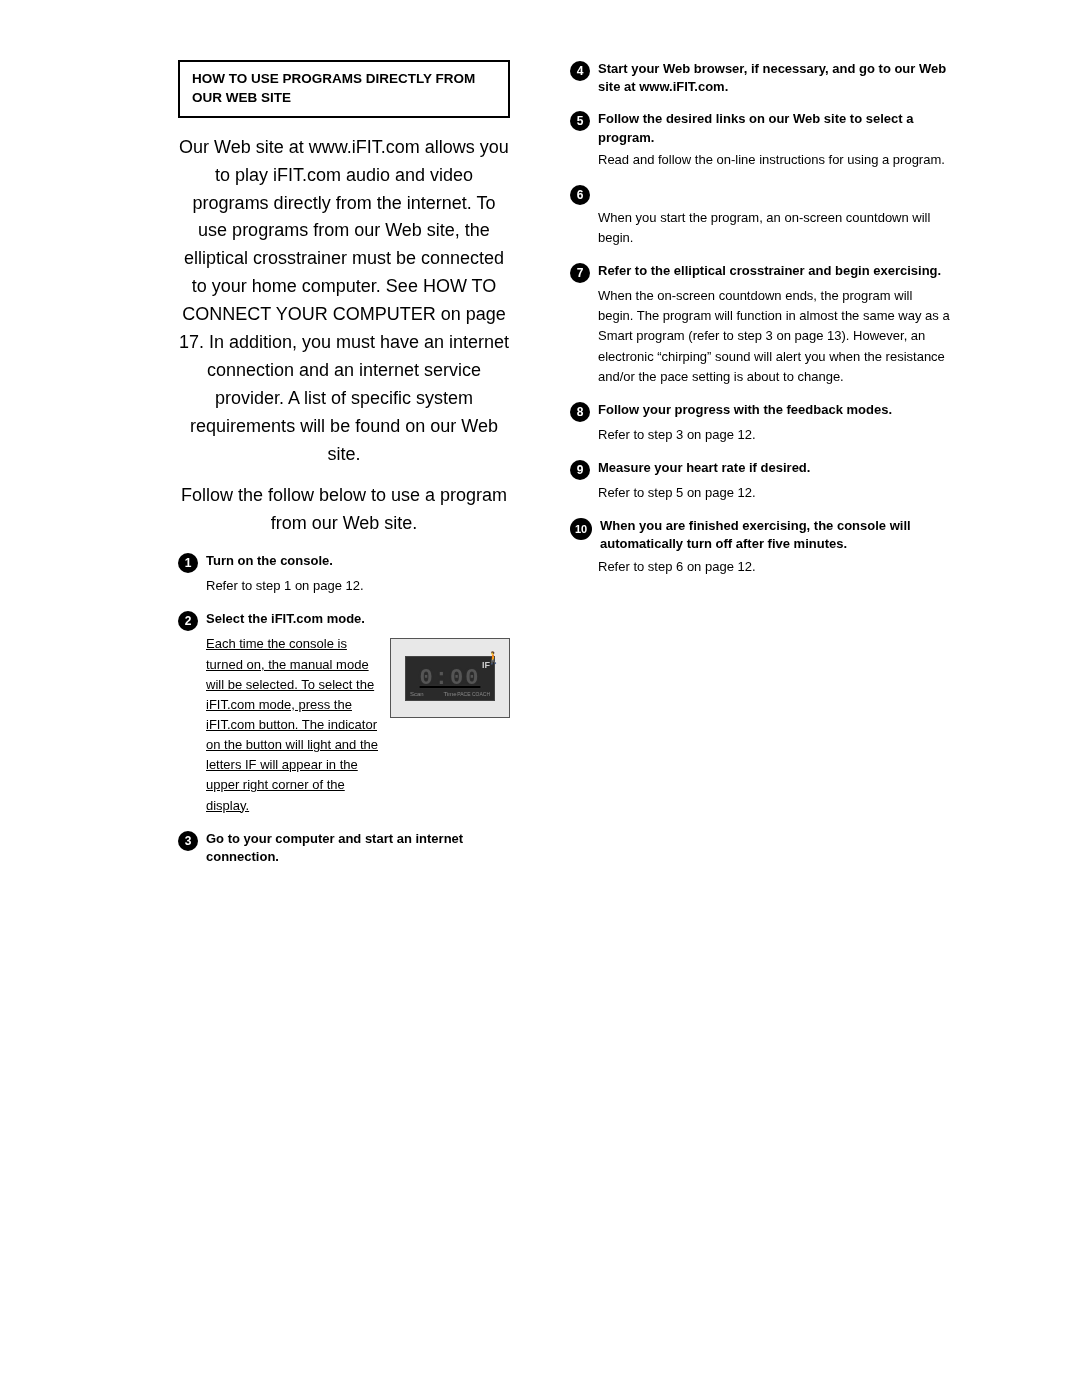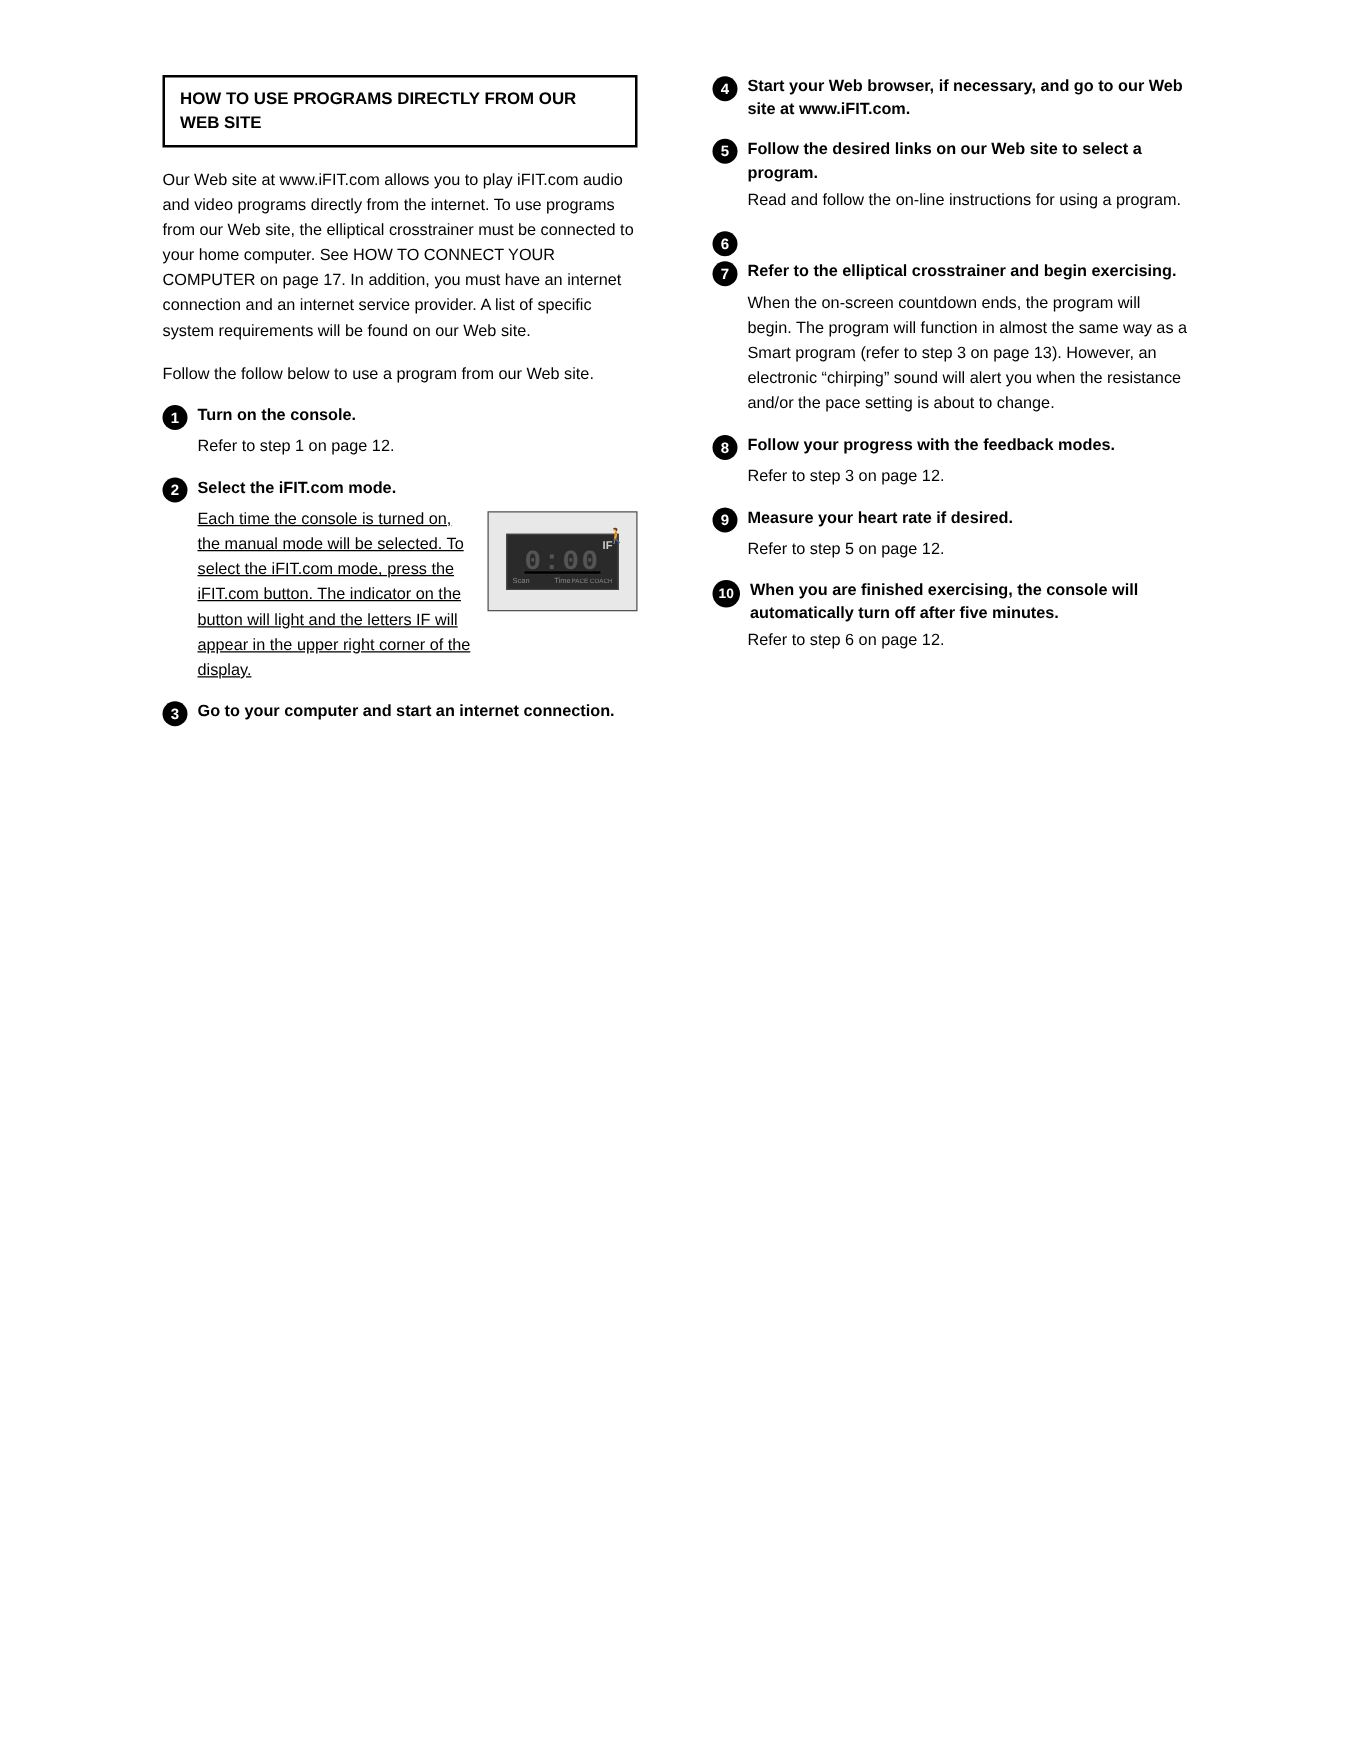--- a/index.html
+++ b/index.html
@@ -27,20 +27,21 @@
     }
 
     .two-column {
       display: grid;
       grid-template-columns: 1fr 1fr;
       gap: 0 40px;
     }
 
     .left-col {
       padding-right: 10px;
+      margin-left: 48px;
     }
 
     .right-col {
       padding-left: 10px;
     }
 
     .section-header {
       border: 2px solid #000;
       padding: 8px 12px;
       margin-bottom: 16px;
@@ -48,23 +49,24 @@
       width: 100%;
     }
 
     .section-header-text {
       font-weight: bold;
       font-size: 13.5px;
       line-height: 1.4;
     }
 
     .intro-text {
-      font-size: 13px;
+      font-size: 18px;
       line-height: 1.55;
       margin-bottom: 14px;
+      text-align: center;
     }
 
     .step-number-circle {
       background: #000;
       color: #fff;
       font-size: 12px;
       font-weight: bold;
       width: 20px;
       height: 20px;
       border-radius: 50%;
@@ -252,20 +254,21 @@
 
       <div class="step-header-row">
         <div class="step-number-circle">5</div>
         <span class="step-title">Follow the desired links on our Web site to select a program.</span>
       </div>
       <div class="step-body">Read and follow the on-line instructions for using a program.</div>
 
       <div class="step-header-row">
         <div class="step-number-circle">6</div>
       </div>
+      <div class="step-body">When you start the program, an on-screen countdown will begin.</div>
 
       <div class="step-header-row">
         <div class="step-number-circle">7</div>
         <span class="step-title">Refer to the elliptical crosstrainer and begin exercising.</span>
       </div>
       <div class="step-body">When the on-screen countdown ends, the program will begin. The program will function in almost the same way as a Smart program (refer to step 3 on page 13). However, an electronic “chirping” sound will alert you when the resistance and/or the pace setting is about to change.</div>
 
       <div class="step-header-row">
         <div class="step-number-circle">8</div>
         <span class="step-title">Follow your progress with the feedback modes.</span>

